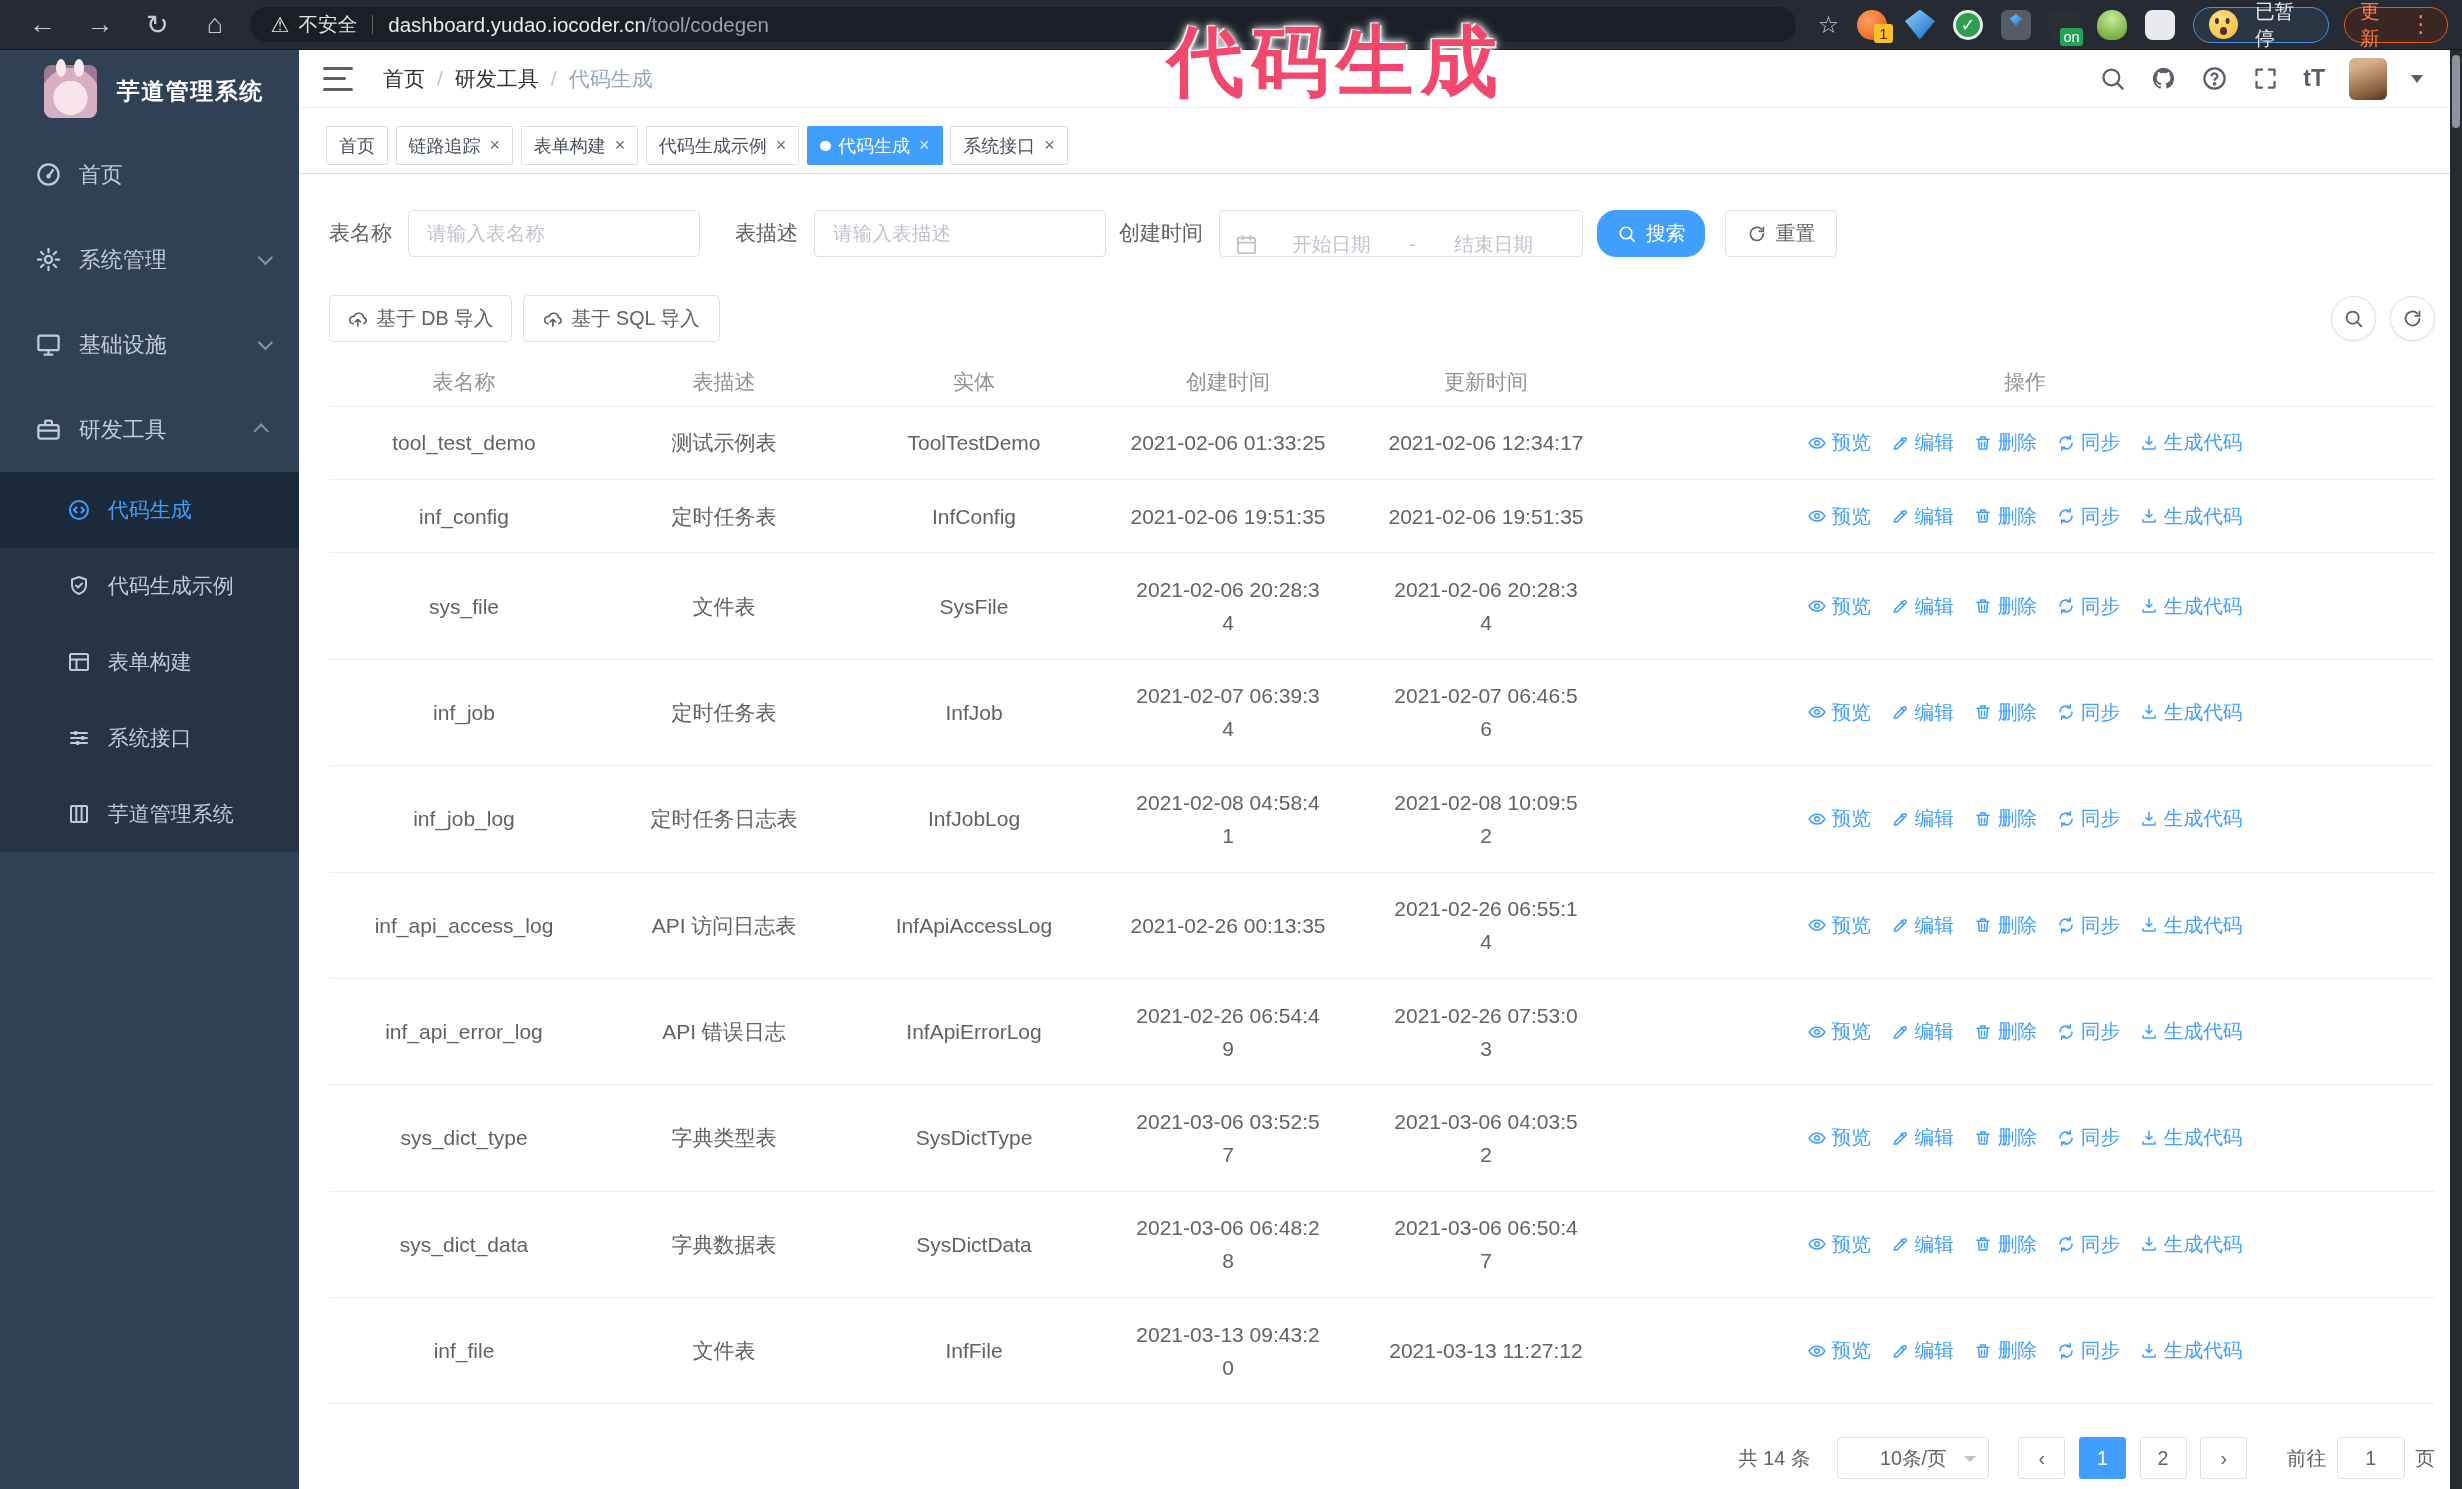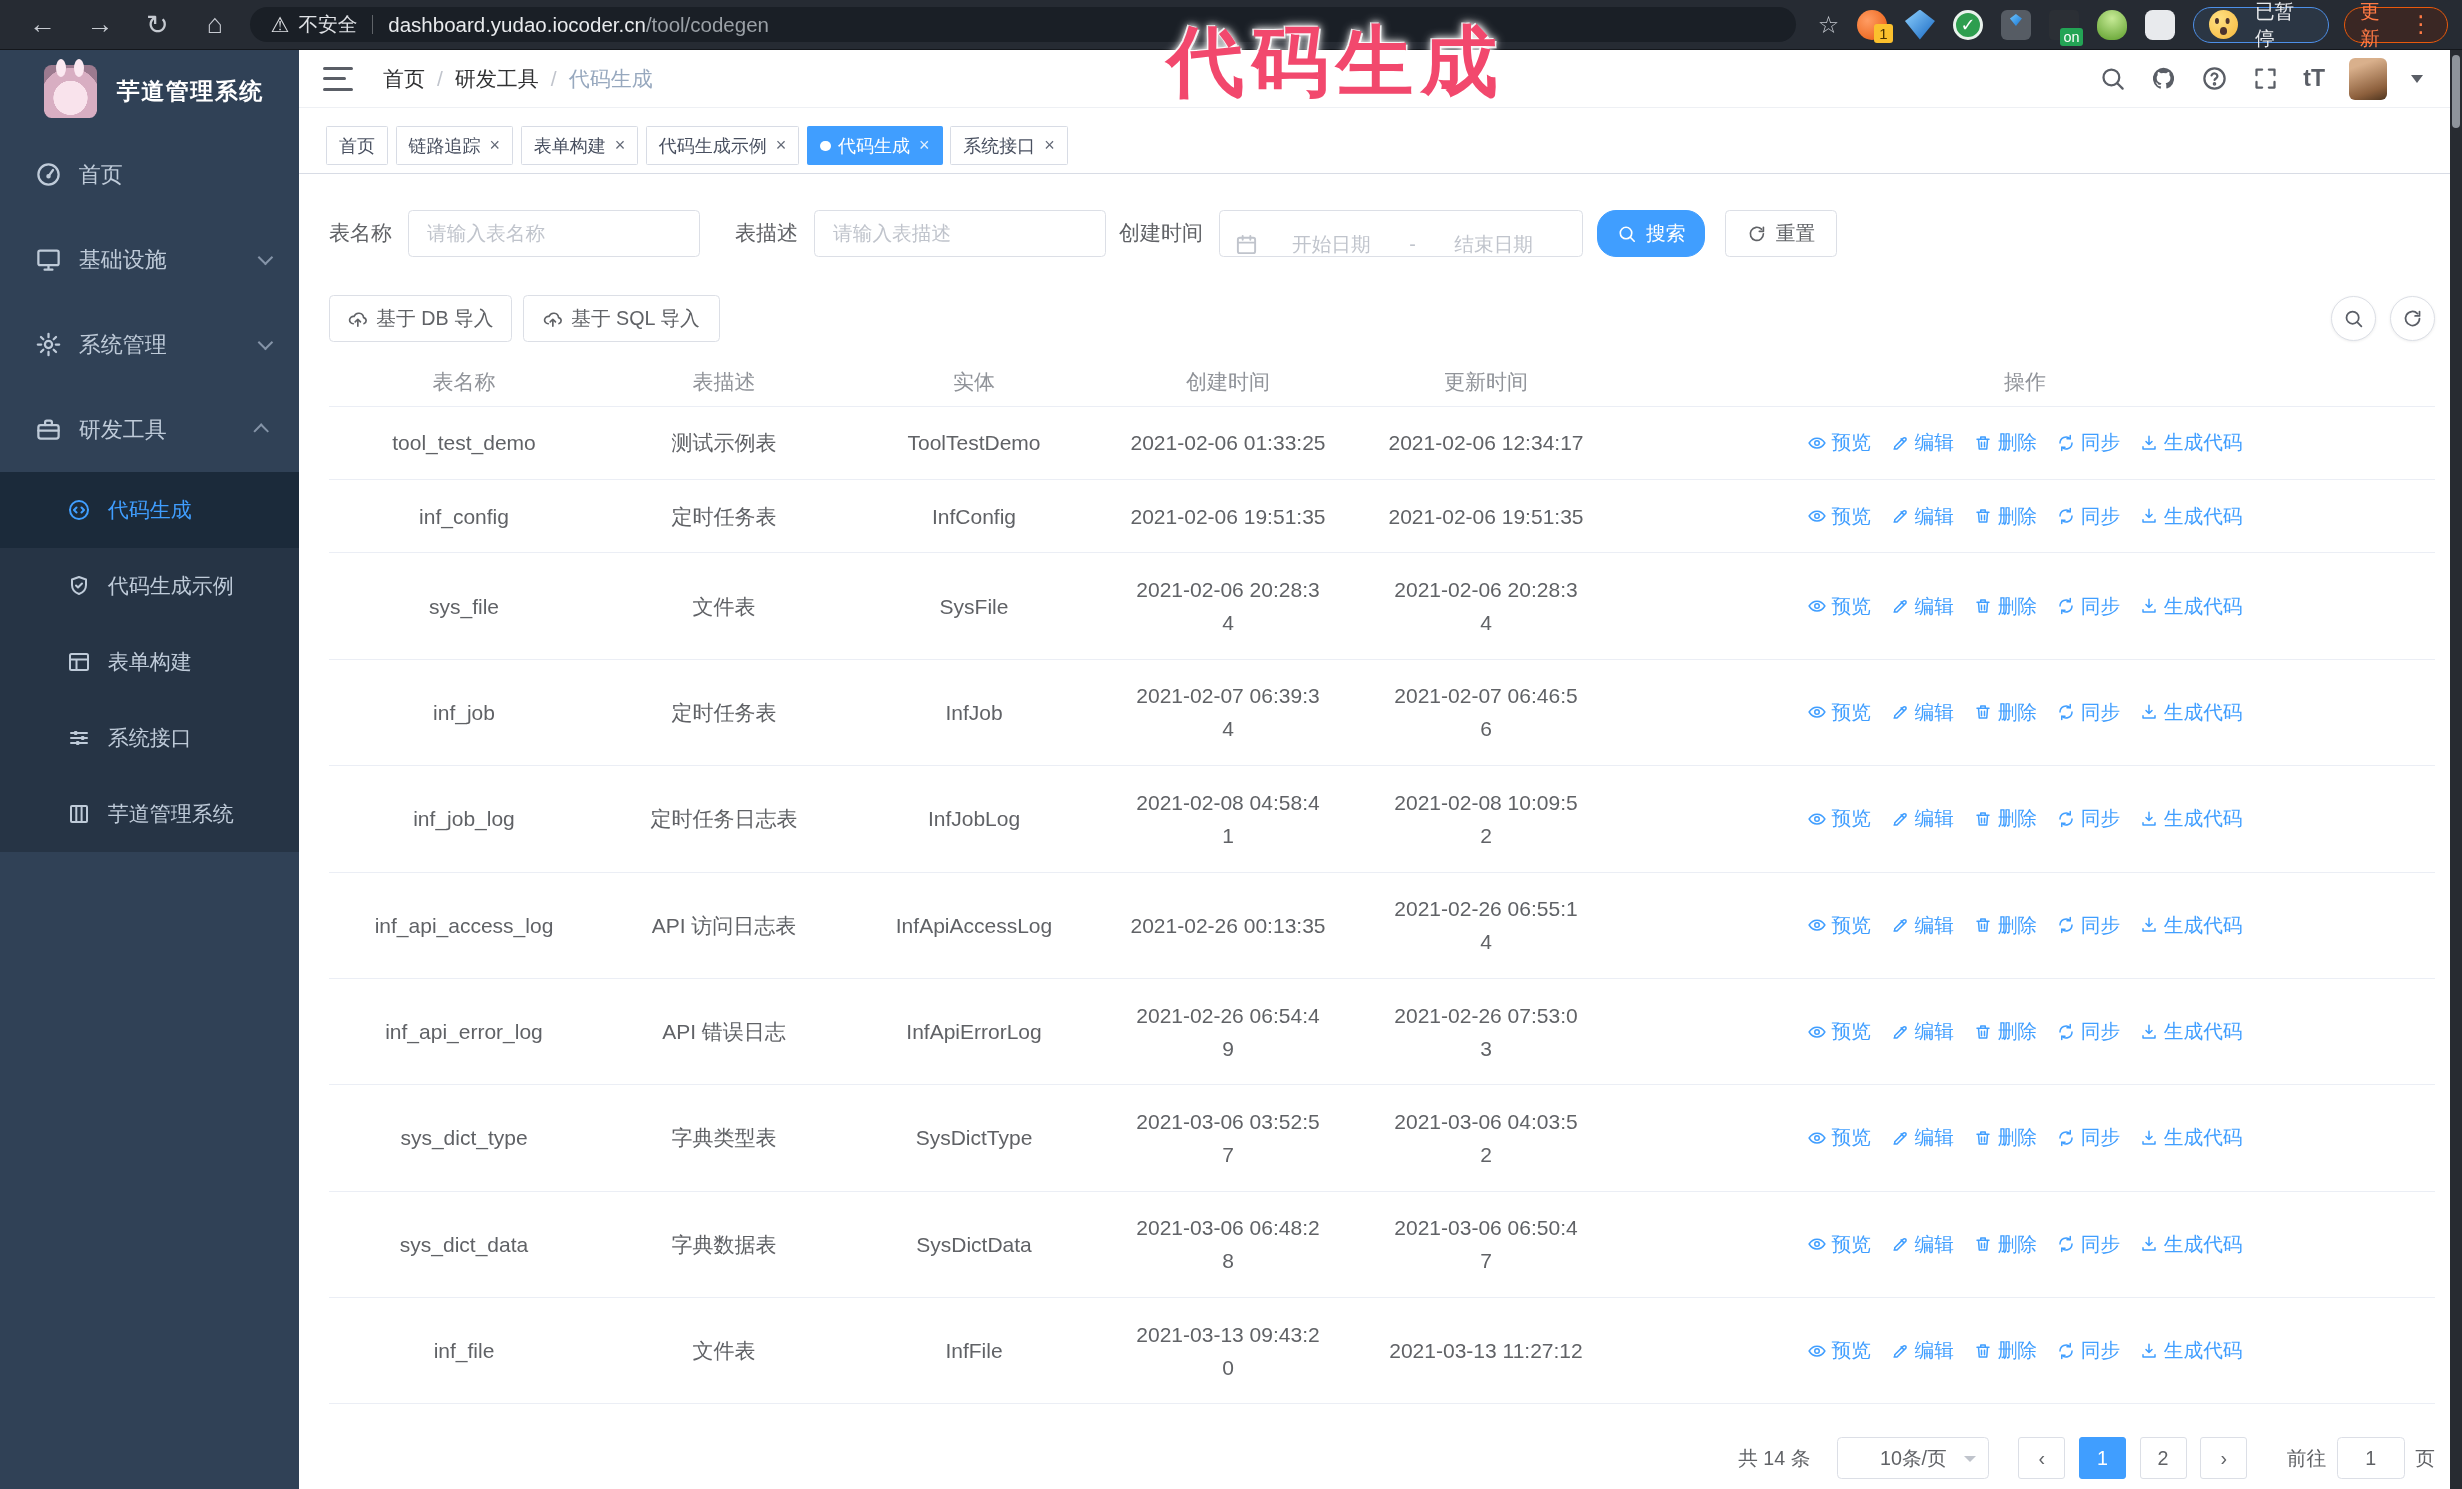--- a/index.html
+++ b/index.html
@@ -197,36 +197,36 @@
                 <circle cx="12" cy="13.5" r="1" fill="currentColor"></circle>
               </svg>
             </span>
           <span class="mlabel">首页</span>
 
         </div>
 
         <div class="menu-item">
           <span class="mi">
               <svg viewBox="0 0 24 24" fill="none" stroke="currentColor" stroke-width="2" stroke-linecap="round" stroke-linejoin="round">
+                <circle cx="12" cy="12" r="3.2"></circle>
+                <path d="M12 2.5v3M12 18.5v3M2.5 12h3M18.5 12h3M5.3 5.3l2.1 2.1M16.6 16.6l2.1 2.1M18.7 5.3l-2.1 2.1M7.4 16.6l-2.1 2.1"></path>
+              </svg>
+            </span>
+          <span class="mlabel">系统管理</span>
+          <span class="chev down"></span>
+        </div>
+
+        <div class="menu-item">
+          <span class="mi">
+              <svg viewBox="0 0 24 24" fill="none" stroke="currentColor" stroke-width="2" stroke-linecap="round" stroke-linejoin="round">
                 <rect x="3" y="4" width="18" height="13" rx="1.5"></rect>
                 <path d="M8.5 21h7M12 17v4"></path>
               </svg>
             </span>
           <span class="mlabel">基础设施</span>
-          <span class="chev down"></span>
-        </div>
-
-        <div class="menu-item">
-          <span class="mi">
-              <svg viewBox="0 0 24 24" fill="none" stroke="currentColor" stroke-width="2" stroke-linecap="round" stroke-linejoin="round">
-                <circle cx="12" cy="12" r="3.2"></circle>
-                <path d="M12 2.5v3M12 18.5v3M2.5 12h3M18.5 12h3M5.3 5.3l2.1 2.1M16.6 16.6l2.1 2.1M18.7 5.3l-2.1 2.1M7.4 16.6l-2.1 2.1"></path>
-              </svg>
-            </span>
-          <span class="mlabel">系统管理</span>
           <span class="chev down"></span>
         </div>
 
         <div class="menu-item">
           <span class="mi">
               <svg viewBox="0 0 24 24" fill="none" stroke="currentColor" stroke-width="2" stroke-linecap="round" stroke-linejoin="round">
                 <rect x="3" y="8" width="18" height="12" rx="2"></rect>
                 <path d="M9 8V5.5A1.5 1.5 0 0 1 10.5 4h3A1.5 1.5 0 0 1 15 5.5V8M3 13h18"></path>
               </svg>
             </span>

